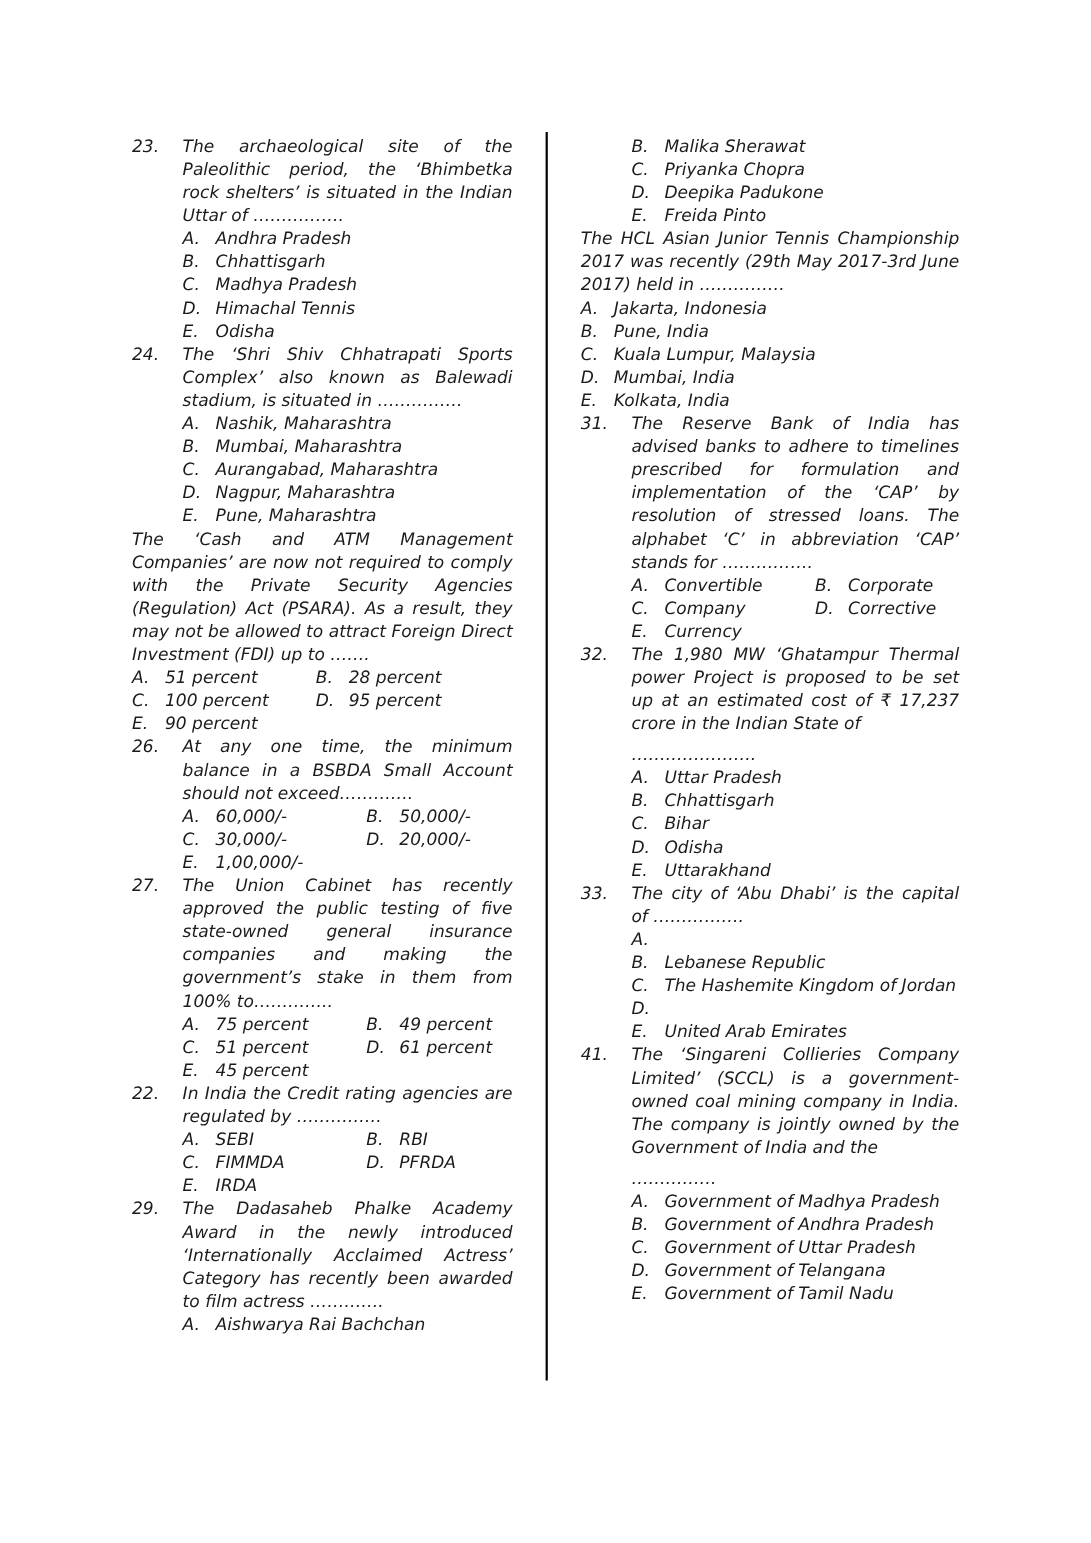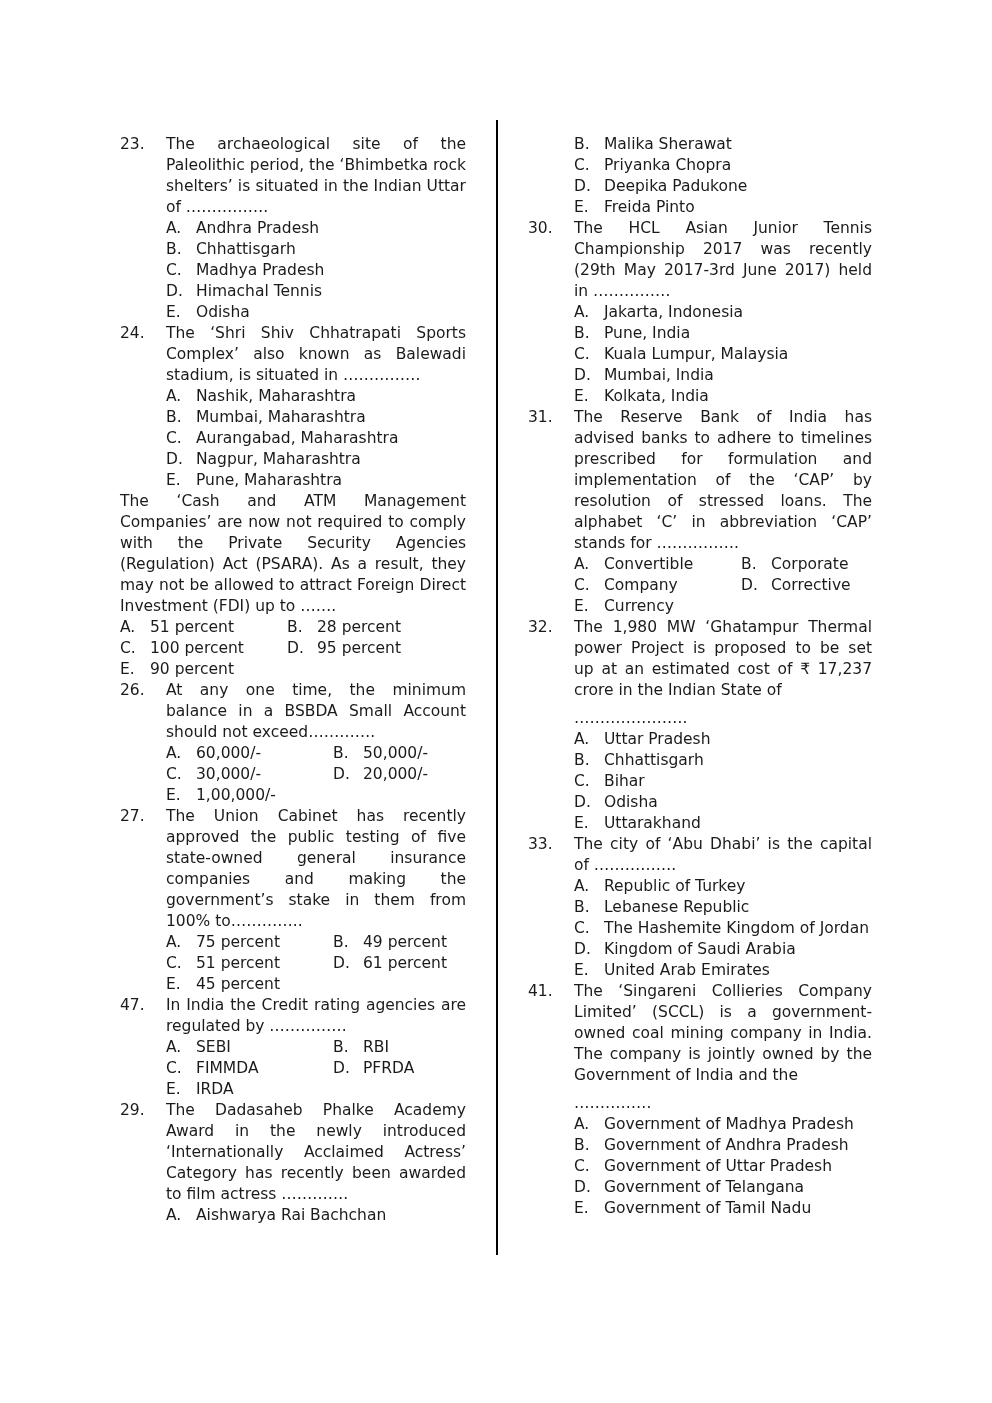--- a/index.html
+++ b/index.html
@@ -11,21 +11,21 @@
     position: relative;
     width: 992px;
     height: 1403px;
     background: #ffffff;
     font-family: "DejaVu Sans", sans-serif;
     font-size: 15.5px;
     line-height: 21px;
     color: #1b1b1b;
     overflow: hidden;
   }
-  .column { position: absolute; top: 134px; }
+  .column { position: absolute; top: 123px; font-style: italic; }
   .col-0 { left: 120px; width: 346px; }
   .col-1 { left: 528px; width: 344px; }
   .divider {
     position: absolute;
     left: 496px;
     top: 120px;
     width: 2px;
     height: 1135px;
     background: #000000;
   }
@@ -187,21 +187,21 @@
               <span class="opt-text">61 percent</span>
             </div>
             <div class="option">
               <span class="opt-label">E.</span>
               <span class="opt-text">45 percent</span>
             </div>
           </div>
         </div>
       </div>
       <div class="question">
-        <div class="q-num">47.</div>
+        <div class="q-num">22.</div>
         <div class="q-body">
           <p class="q-text">In India the Credit rating agencies are regulated by ……………</p>
           <div class="options grid">
             <div class="option">
               <span class="opt-label">A.</span>
               <span class="opt-text">SEBI</span>
             </div>
             <div class="option">
               <span class="opt-label">B.</span>
               <span class="opt-text">RBI</span>
@@ -253,21 +253,20 @@
               <span class="opt-text">Deepika Padukone</span>
             </div>
             <div class="option">
               <span class="opt-label">E.</span>
               <span class="opt-text">Freida Pinto</span>
             </div>
           </div>
         </div>
       </div>
       <div class="question">
-        <div class="q-num">30.</div>
         <div class="q-body">
           <p class="q-text">The HCL Asian Junior Tennis Championship 2017 was recently (29th May 2017-3rd June 2017) held in ……………</p>
           <div class="options list">
             <div class="option">
               <span class="opt-label">A.</span>
               <span class="opt-text">Jakarta, Indonesia</span>
             </div>
             <div class="option">
               <span class="opt-label">B.</span>
               <span class="opt-text">Pune, India</span>
@@ -344,33 +343,31 @@
           </div>
         </div>
       </div>
       <div class="question">
         <div class="q-num">33.</div>
         <div class="q-body">
           <p class="q-text">The city of ‘Abu Dhabi’ is the capital of …………….</p>
           <div class="options list">
             <div class="option">
               <span class="opt-label">A.</span>
-              <span class="opt-text">Republic of Turkey</span>
             </div>
             <div class="option">
               <span class="opt-label">B.</span>
               <span class="opt-text">Lebanese Republic</span>
             </div>
             <div class="option">
               <span class="opt-label">C.</span>
               <span class="opt-text">The Hashemite Kingdom of Jordan</span>
             </div>
             <div class="option">
               <span class="opt-label">D.</span>
-              <span class="opt-text">Kingdom of Saudi Arabia</span>
             </div>
             <div class="option">
               <span class="opt-label">E.</span>
               <span class="opt-text">United Arab Emirates</span>
             </div>
           </div>
         </div>
       </div>
       <div class="question">
         <div class="q-num">41.</div>

